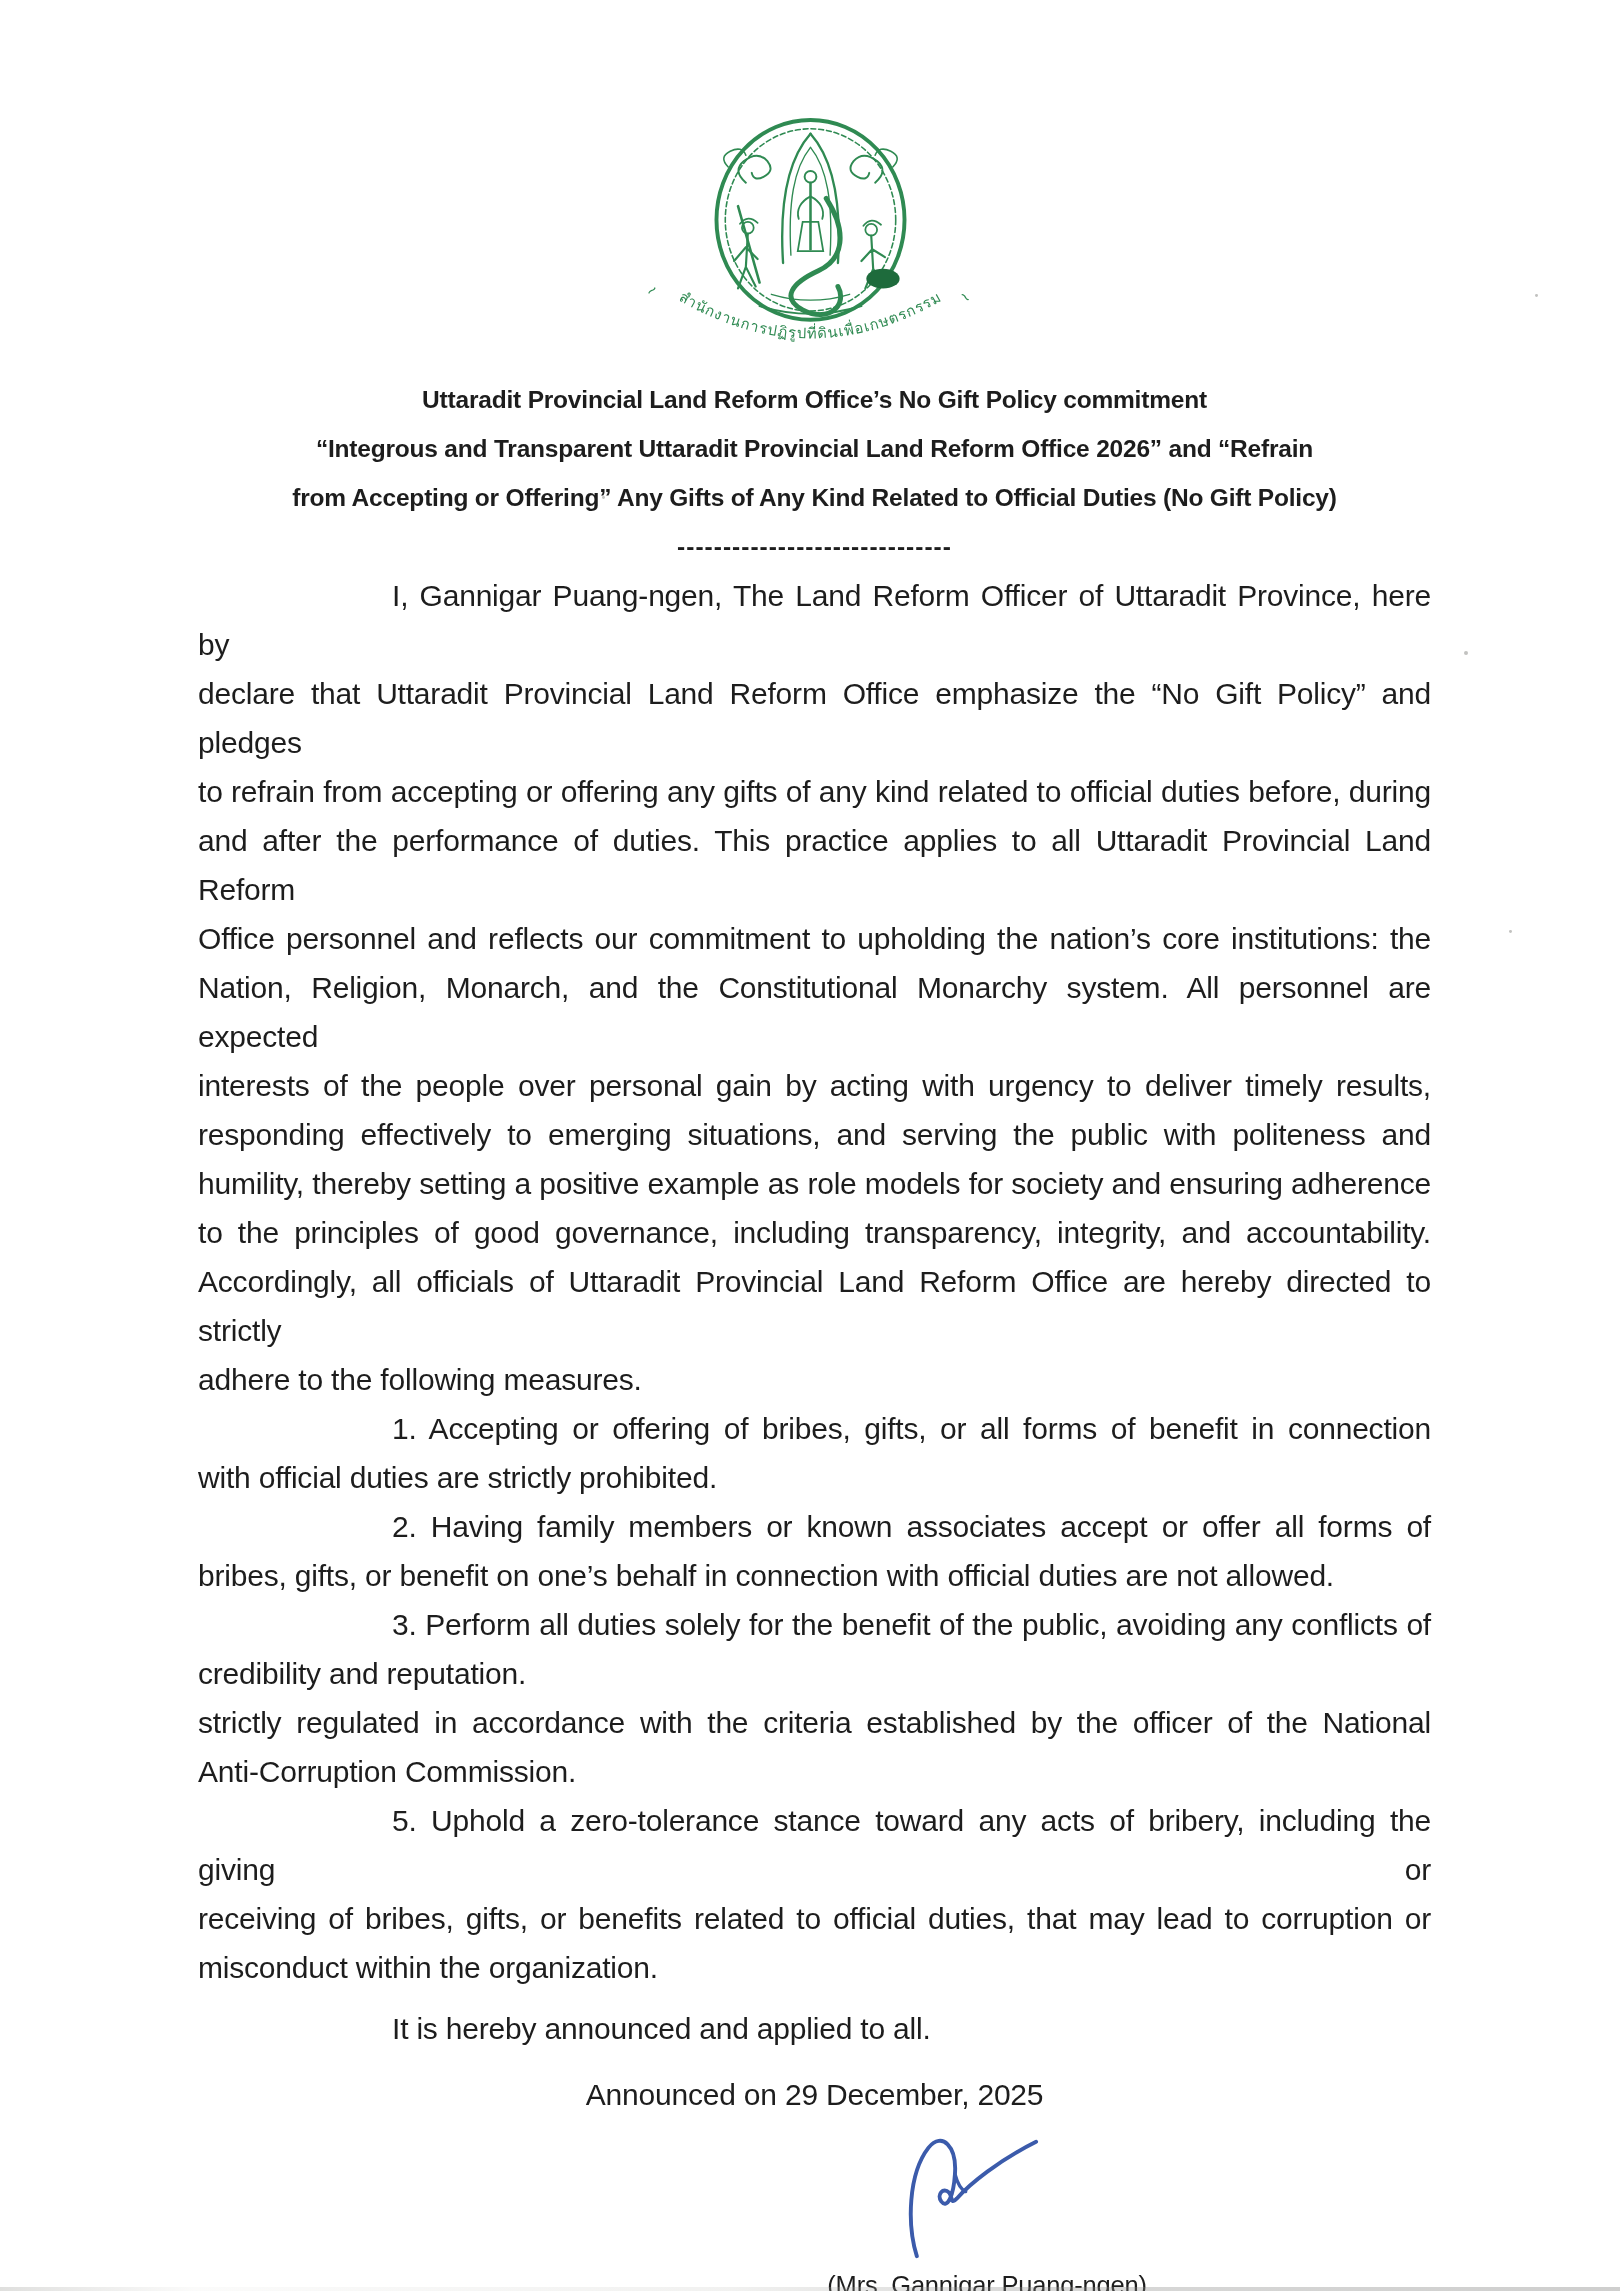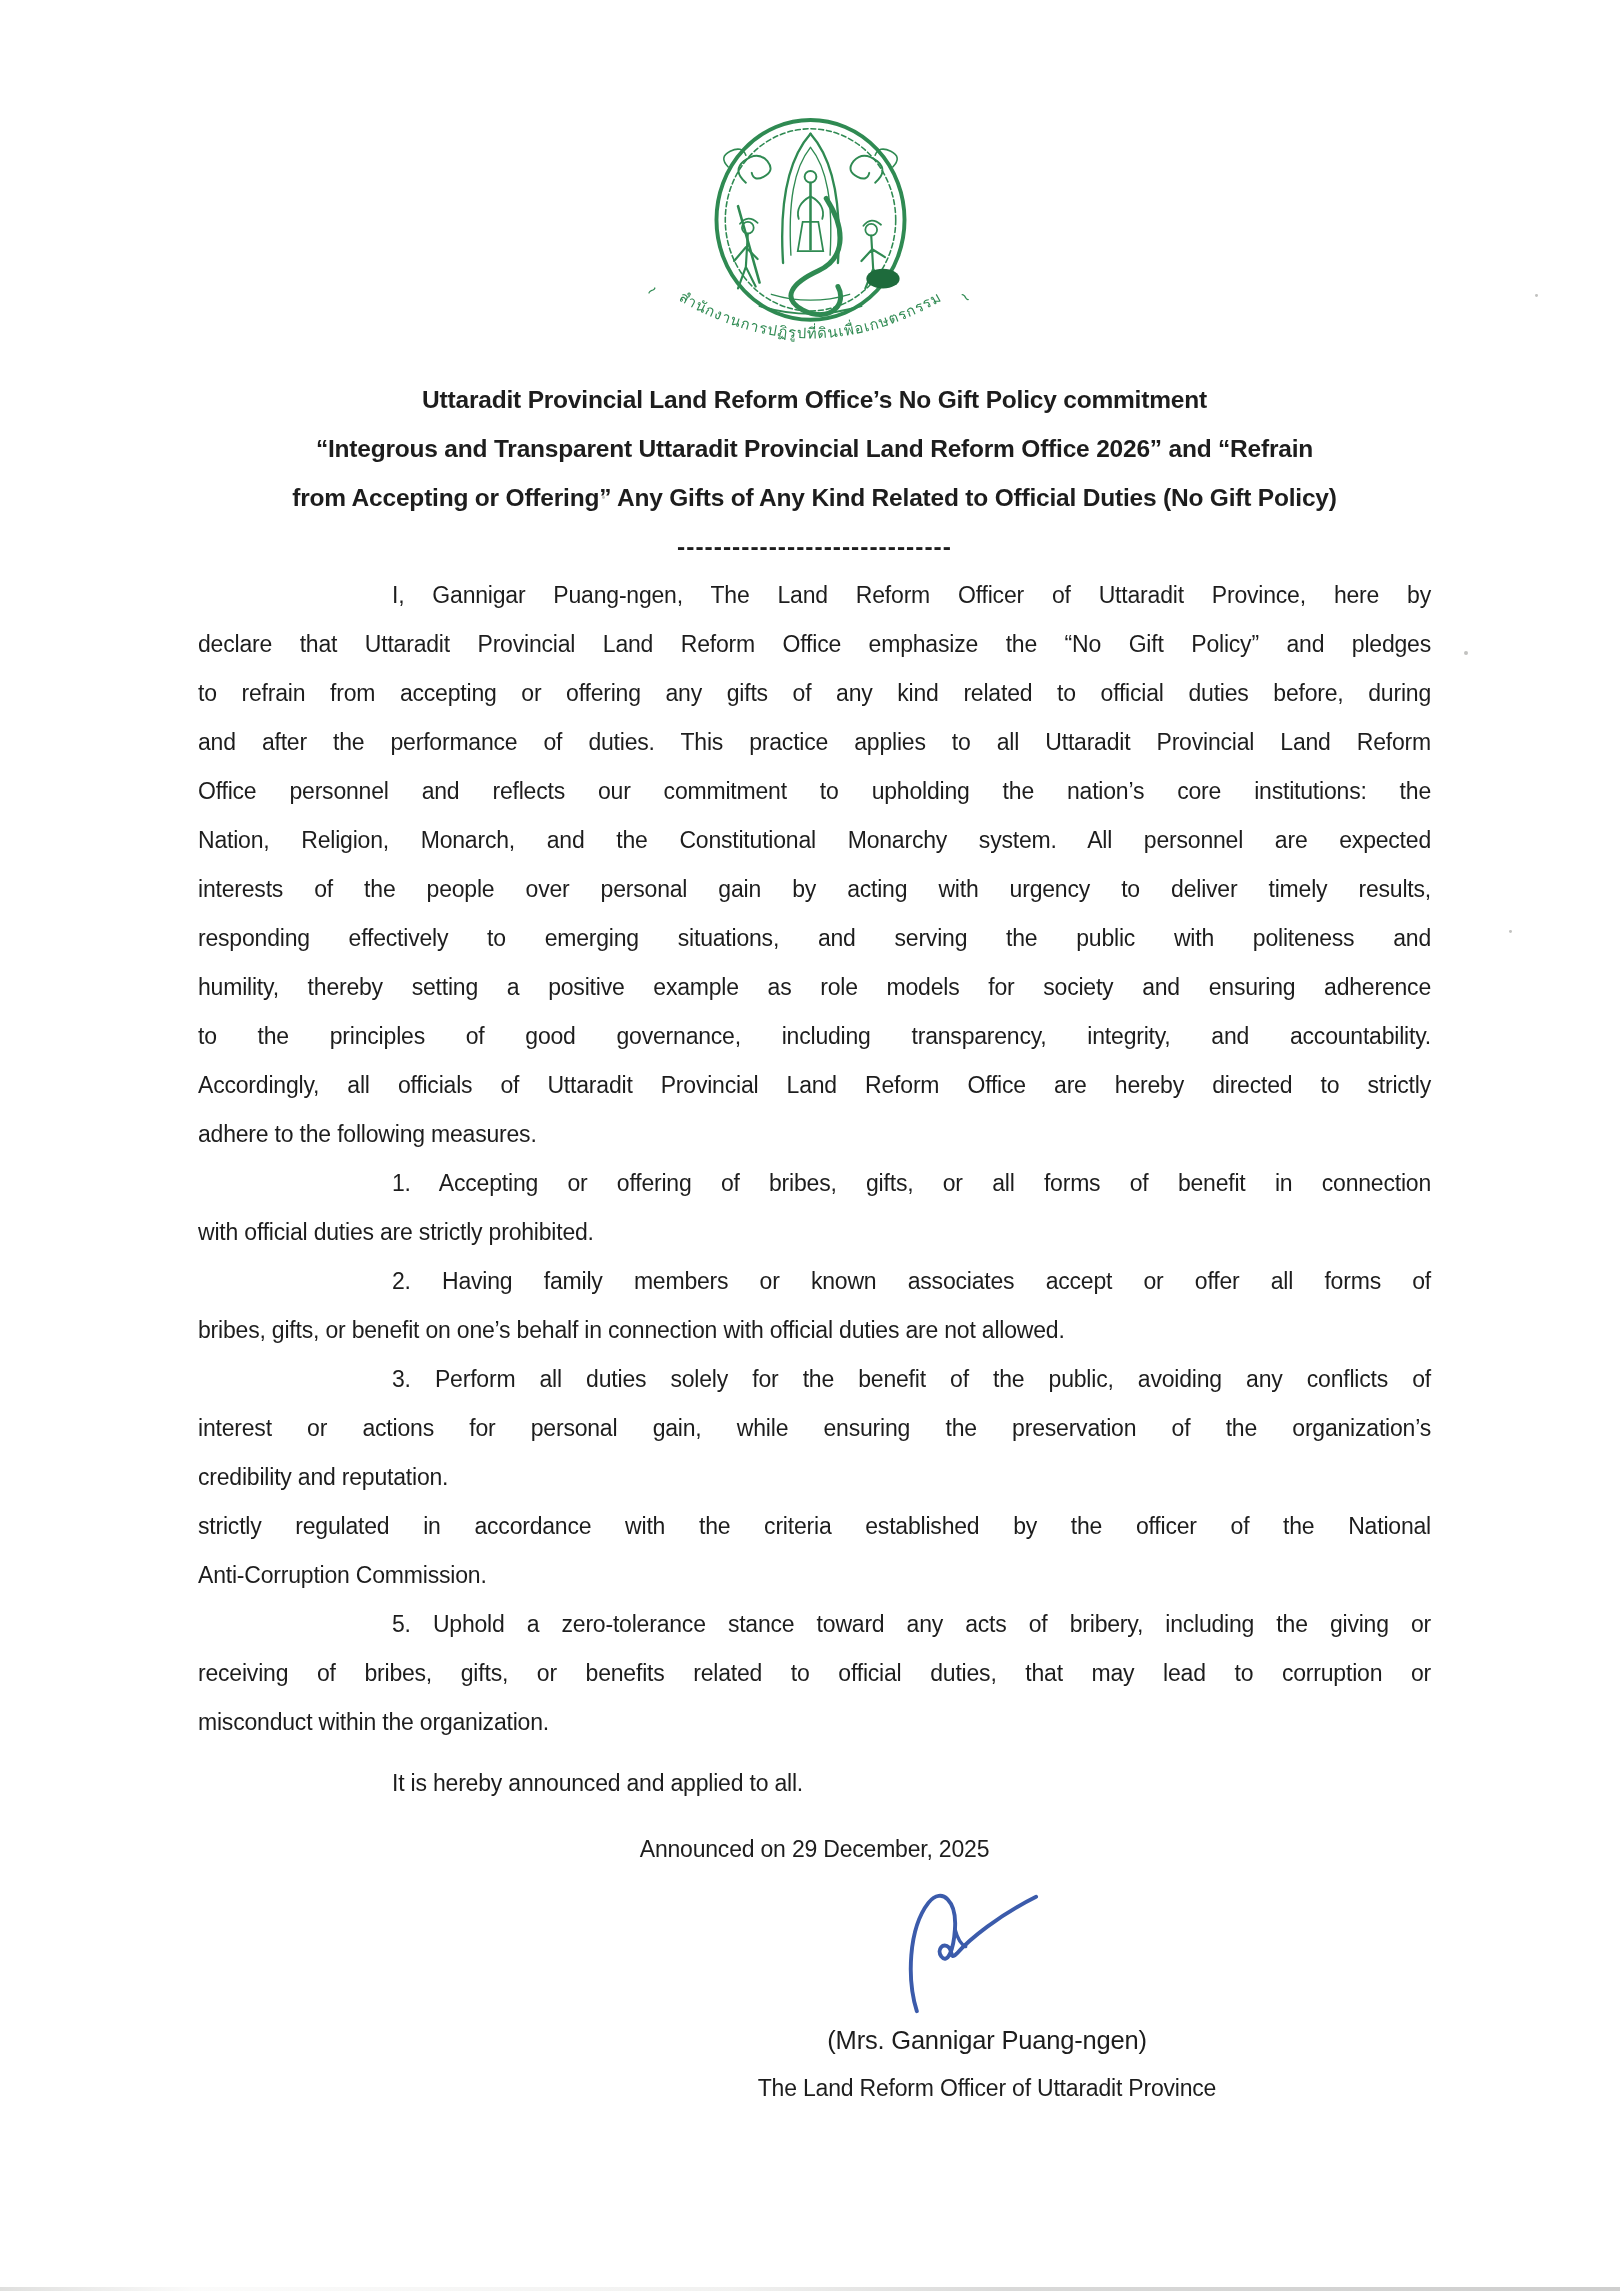--- a/index.html
+++ b/index.html
@@ -16,21 +16,21 @@
   .seal-wrap svg{display:inline-block;}
   .title-ln{
     font-weight:bold;font-size:24.5px;line-height:49px;
     text-align:center;white-space:nowrap;letter-spacing:-0.2px;
   }
   .sep{
     font-weight:bold;font-size:24.5px;line-height:49px;
     text-align:center;letter-spacing:1px;
   }
   .ln{
-    font-size:23px;line-height:49px;letter-spacing:-0.2px;
+    font-size:30px;line-height:49px;letter-spacing:-0.2px;
     text-align:left;white-space:normal;
   }
   .jl{text-align:justify;text-align-last:justify;}
   .ind{text-indent:194px;}
   .closing-ln{margin-top:11.8px;}
   .announce-ln{margin-top:17.6px;text-align:center;text-align-last:center;}
   .sig-block{width:686px;margin-left:446px;text-align:center;}
   .sig-svg{display:block;margin:11.8px 0 0 255px;}
   .sig-name{font-size:25.5px;line-height:45px;letter-spacing:-0.2px;}
   .sig-title{font-size:23px;line-height:51px;letter-spacing:-0.2px;}
@@ -131,21 +131,20 @@
       <div class="ln">with official duties are strictly prohibited.</div>
     </div>
 
     <div>
       <div class="ln jl ind">2. Having family members or known associates accept or offer all forms of</div>
       <div class="ln">bribes, gifts, or benefit on one’s behalf in connection with official duties are not allowed.</div>
     </div>
 
     <div>
       <div class="ln jl ind">3. Perform all duties solely for the benefit of the public, avoiding any conflicts of</div>
-      <div class="ln jl">interest or actions for personal gain, while ensuring the preservation of the organization’s</div>
       <div class="ln">credibility and reputation.</div>
     </div>
 
     <div>
       <div class="ln jl">strictly regulated in accordance with the criteria established by the officer of the National</div>
       <div class="ln">Anti-Corruption Commission.</div>
     </div>
 
     <div>
       <div class="ln jl ind">5. Uphold a zero-tolerance stance toward any acts of bribery, including the giving or</div>

